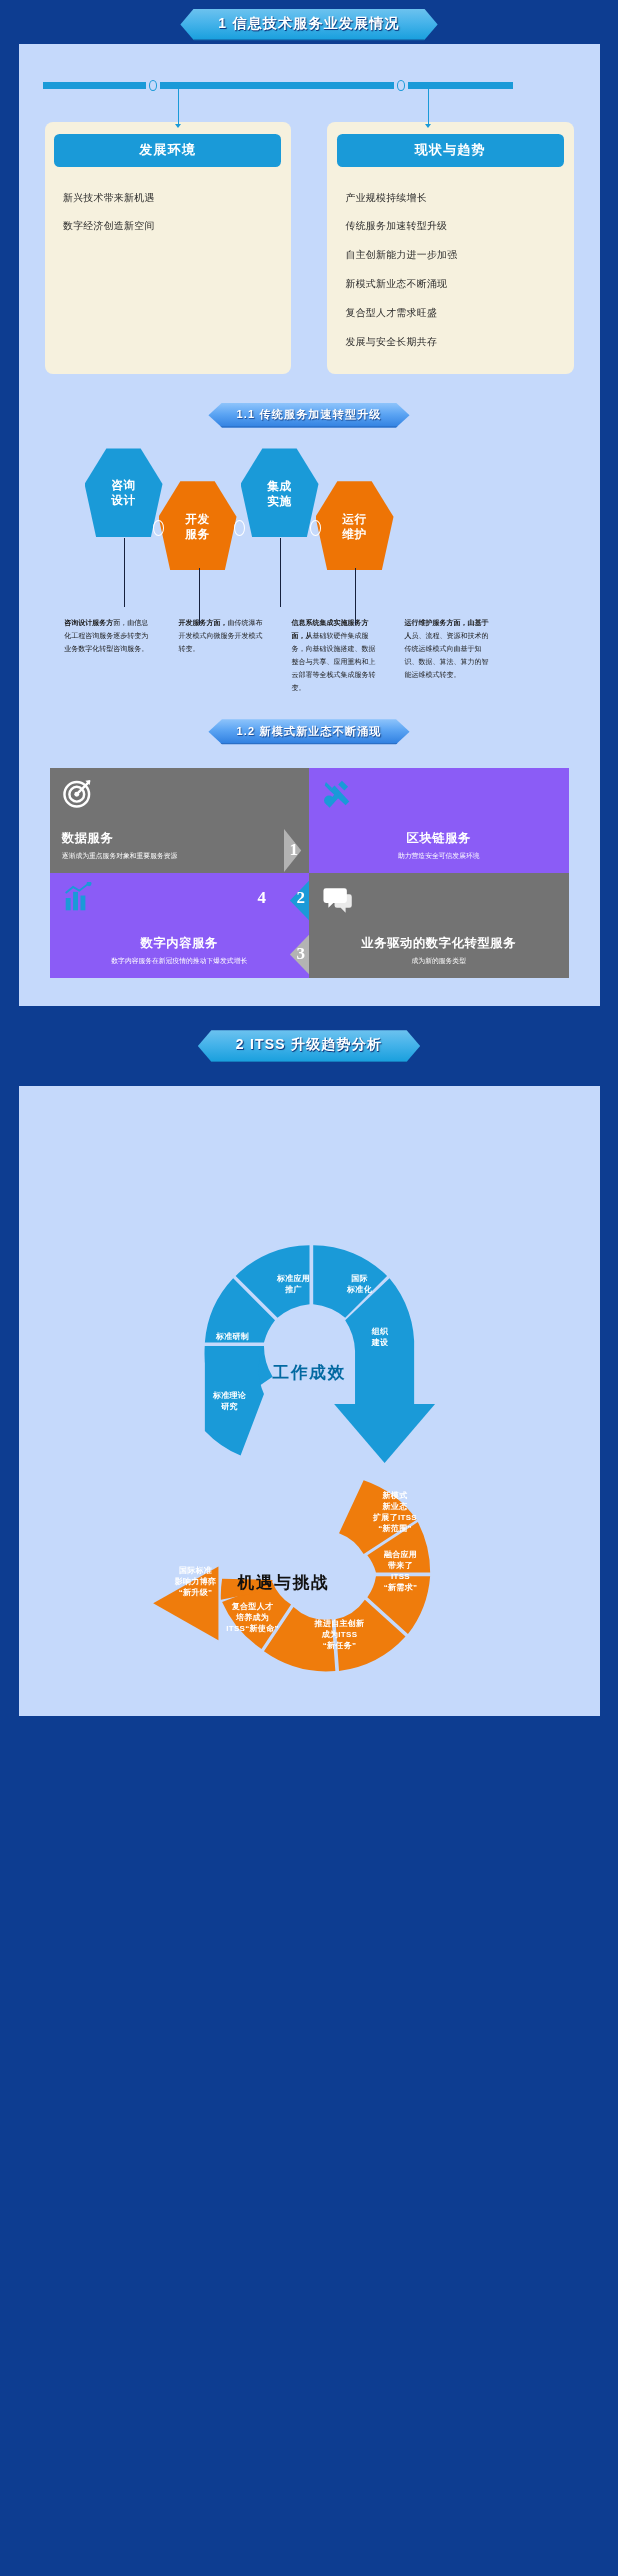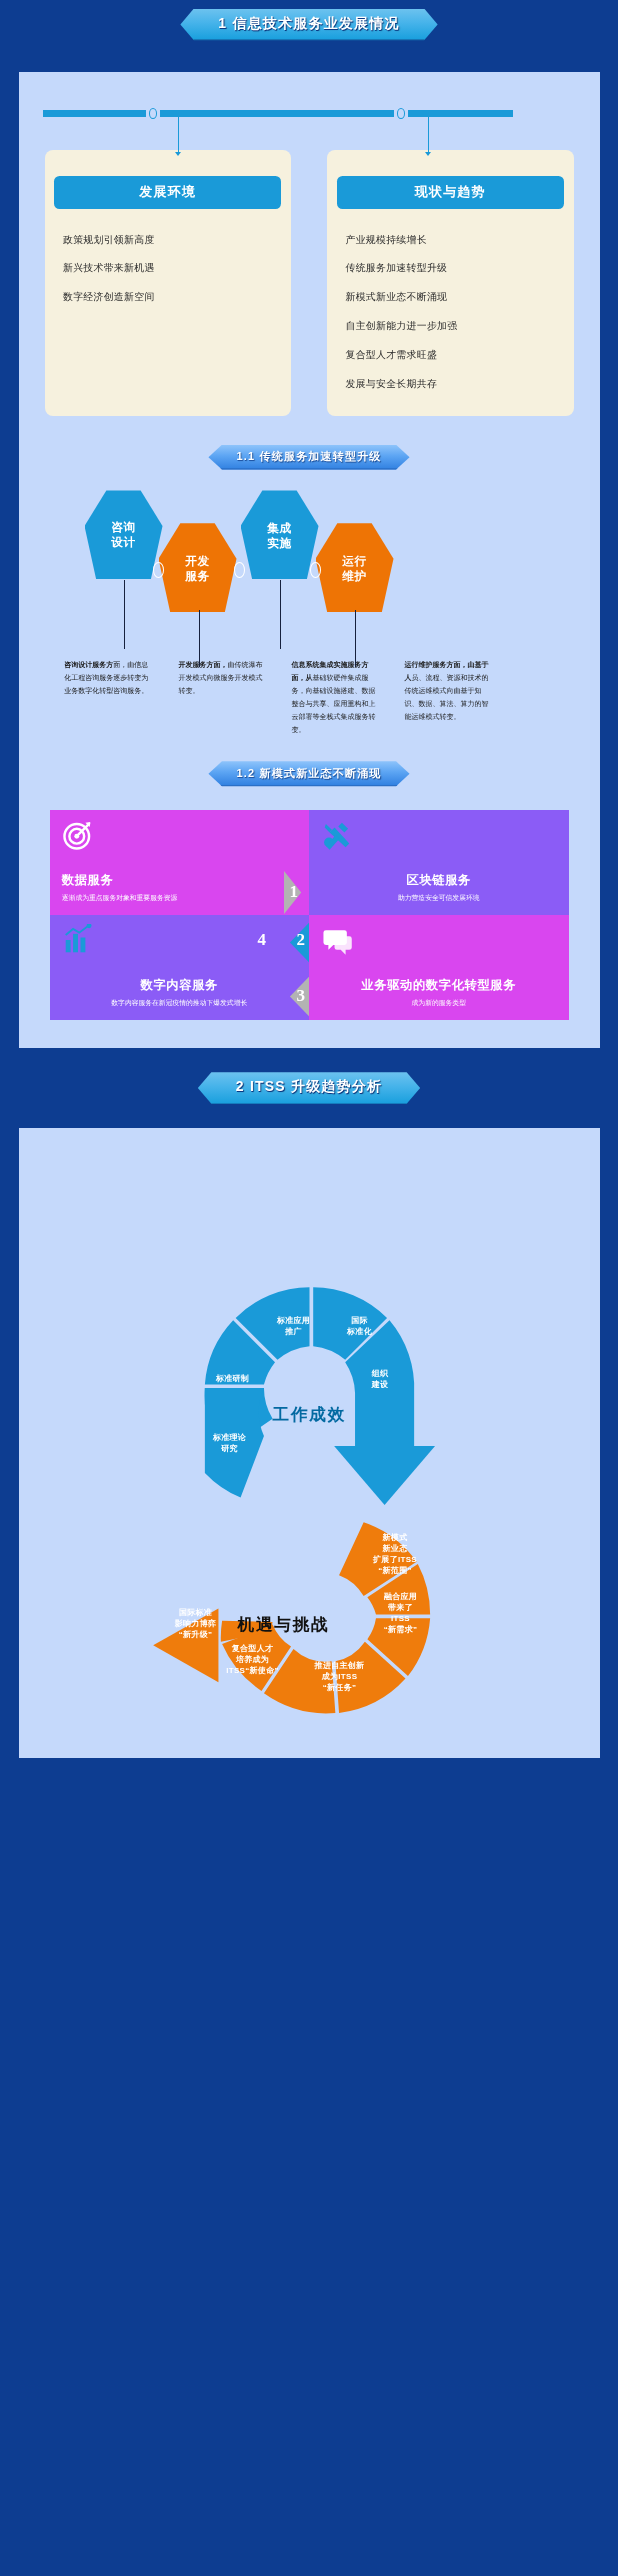--- a/index.html
+++ b/index.html
@@ -67,21 +67,21 @@
     border-top: 4.9px solid #1a9ad8;
   }
   .s1-drop.d1 { left: 159px; }
   .s1-drop.d2 { left: 409px; }
 
   .s1-cards { display: flex; gap: 36px; padding: 0 26px 24.6px 26px; }
   .s1-card { flex: 1; background: #f6f1de; border-radius: 8px; padding: 12.3px 9.9px 18.5px 9.9px; }
   .s1-card-head {
     background: #1a9ad8; color: #fff; border-radius: 5.5px;
     text-align: center; font-size: 13px; font-weight: bold;
-    padding: 6.8px 0 8px 0; letter-spacing: 1.2px; margin-bottom: 16px; margin-top: 14px;
+    padding: 6.8px 0 8px 0; letter-spacing: 1.2px; margin-bottom: 16px;
   }
   .s1-item {
     font-size: 9.9px; color: #2b2b2b; padding: 7.4px 0 7.4px 8.6px;
     letter-spacing: 0.3px;
   }
 
   
   .hex-area { position: relative; padding: 13.5px 0 0 0; }
   .hex-row { position: relative; height: 117px; }
   .hex {
@@ -114,21 +114,21 @@
   .desc-col.c3 { margin-left: 13.5px; }
   .desc-col.c4 { margin-left: 13.5px; }
 
   
   .quad-wrap { position: relative; padding: 18.5px 31px 28px 31px; }
   .quad-grid { display: grid; grid-template-columns: 1fr 1fr; grid-template-rows: 105px 105px; }
   .quad {
     position: relative; padding: 9.9px 12.3px 11px 12.3px;
     display: flex; flex-direction: column;
   }
-  .quad.blue { background: #d946ef; }
+  .quad.blue { background: #737373; }
   .quad.grey { background: #8b5cf6; }
   .quad .q-icon { height: 32px; margin-bottom: auto; }
   .quad .q-icon svg { display: block; }
   .quad .q-title {
     color: #ffffff; font-size: 12.3px; font-weight: bold; letter-spacing: 0.6px;
     text-align: center; margin-bottom: 3.7px;
   }
   .quad .q-sub {
     color: #ffffff; font-size: 6.8px; line-height: 1.55; text-align: center;
   }
@@ -150,21 +150,21 @@
   }
   .s2-center {
     position: absolute; color: #0369a1; font-size: 16.6px; font-weight: bold;
     letter-spacing: 1.8px; z-index: 6;
   }
   .s2-center.bottom { color: #111; }
 </style>
 </head>
 <body>
 
-<div class="ribbon-wrap" style="padding-top:8.6px;padding-bottom:32px;">
+<div class="ribbon-wrap" style="padding-top:8.6px;padding-bottom:4px;">
   <div class="ribbon level1">
     <span>1 信息技术服务业发展情况</span>
     <span class="ribbon-shadow"></span>
   </div>
 </div>
 
 <div class="panel">
 
   <div class="s1-connector">
     <div class="s1-line-row">
@@ -175,31 +175,30 @@
       <div class="s1-bar seg-c"></div>
     </div>
     <div class="s1-drop d1"></div>
     <div class="s1-drop d2"></div>
   </div>
 
   <div class="s1-cards">
 
     <div class="s1-card">
       <div class="s1-card-head">发展环境</div>
-      <div class="s1-item">政策规划引领新高度</div>
       <div class="s1-item">新兴技术带来新机遇</div>
       <div class="s1-item">数字经济创造新空间</div>
     </div>
 
     <div class="s1-card">
       <div class="s1-card-head">现状与趋势</div>
       <div class="s1-item">产业规模持续增长</div>
       <div class="s1-item">传统服务加速转型升级</div>
+      <div class="s1-item">自主创新能力进一步加强</div>
       <div class="s1-item">新模式新业态不断涌现</div>
-      <div class="s1-item">自主创新能力进一步加强</div>
       <div class="s1-item">复合型人才需求旺盛</div>
       <div class="s1-item">发展与安全长期共存</div>
     </div>
 
   </div>
 
   <div class="ribbon-wrap" style="padding:3.7px 0 6.2px 0;">
     <div class="ribbon level2">
       <span>1.1 传统服务加速转型升级</span>
       <span class="ribbon-shadow"></span>

